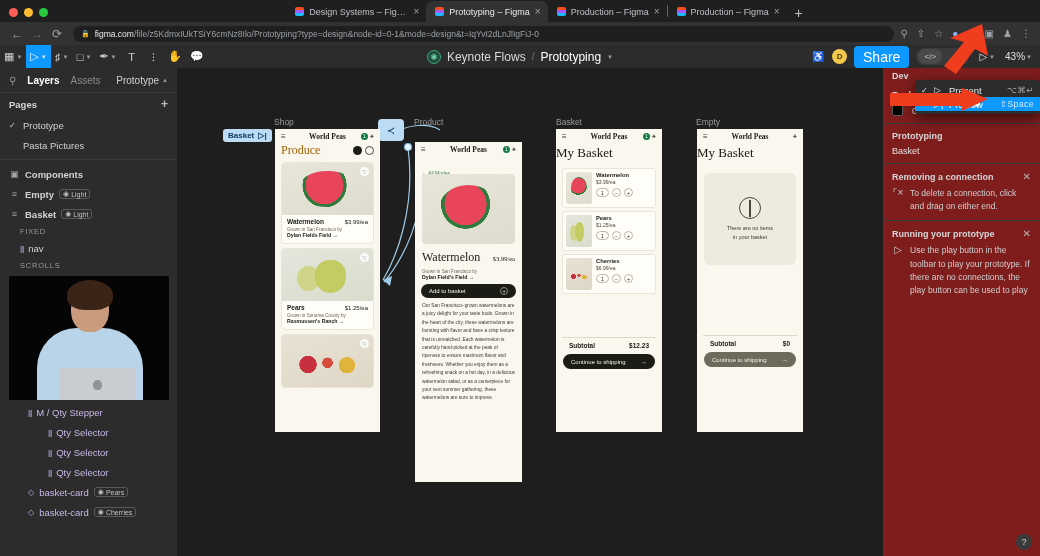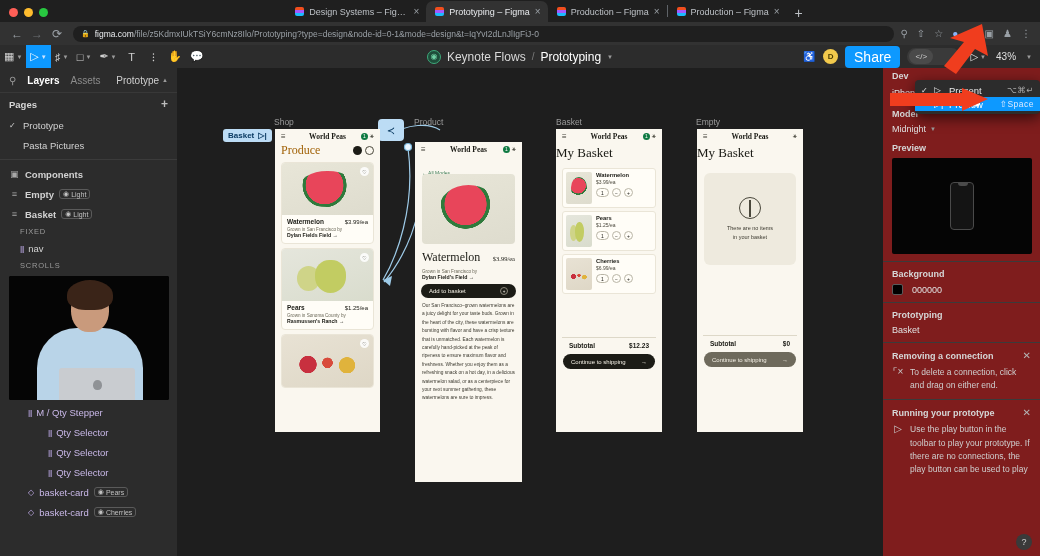--- a/index.html
+++ b/index.html
@@ -62,21 +62,21 @@
   .fright { margin-left:auto; display:flex; align-items:center; gap:7px; padding-right:8px; }
   .avatar { width:15px; height:15px; border-radius:50%; background:#f2c94c; color:#4a3c00;
     font-size:8px; display:flex; align-items:center; justify-content:center; font-weight:bold; }
   .share-btn { background:#0d99ff; color:#fff; font-size:14px; border-radius:4px;
     padding:3px 9px; }
   .pill { display:flex; align-items:center; background:#3a3a3a; border-radius:11px;
     height:17px; padding:0 2px; gap:1px; }
   .pill .seg { width:24px; height:15px; border-radius:10px; display:flex;
     align-items:center; justify-content:center; color:#cfcfcf; font-size:8px; }
   .pill .seg.on { background:#4a4a4a; }
-  .zoomlbl { color:#e0e0e0; font-size:10px; display:flex; align-items:center; gap:10px; }
+  .zoomlbl { color:#e0e0e0; font-size:10px; display:flex; align-items:center; gap:1px; }
 
   
   .playbtn { display:flex; align-items:center; gap:2px; color:#e6e6e6; font-size:10px;
     padding:2px 3px; }
   .menu { position:absolute; top:80px; left:915px; width:125px; background:#2c2c2c;
     border-radius:4px; padding:3px 0; box-shadow:0 4px 14px rgba(0,0,0,.6); z-index:60; }
   .mrow { display:flex; align-items:center; height:14px; font-size:9.5px; color:#e6e6e6;
     padding:0 6px; gap:5px; }
   .mrow.hl { background:#0d99ff; color:#fff; }
   .mrow .ck { width:8px; font-size:8px; }
@@ -672,39 +672,20 @@
       </div>
       <div class="cta dim">
         <span>Continue to shipping</span>
         <span class="ar">→</span>
       </div>
     </div>
   </div>
 
   <div class="right">
     <div style="padding:3px 9px 2px 9px;font-size:9px;color:#d6d6d6;font-weight:bold;">Dev</div>
-    <div class="rsec" style="padding-top:3px;">
-      <div class="rrow">
-        <span>iPhone 13 mini</span>
-        <span class="cr">▼</span>
-        <span class="seg2">
-          <span class="sg on">▯</span>
-          <span class="sg">▬</span>
-        </span>
-      </div>
-      <div class="rlabel" style="margin-top:9px;">Model</div>
-      <div class="rrow">
-        <span>Midnight</span>
-        <span class="cr">▼</span>
-      </div>
-      <div class="rlabel" style="margin-top:9px;">Preview</div>
-      <div class="preview-box">
-        <div class="mini-phone"></div>
-      </div>
-    </div>
 
     <div class="rsec">
       <div class="rlabel">Background</div>
       <div class="rrow">
         <span class="swatch"></span>
         <span style="margin-left:5px;">000000</span>
       </div>
     </div>
 
     <div class="rsec">

